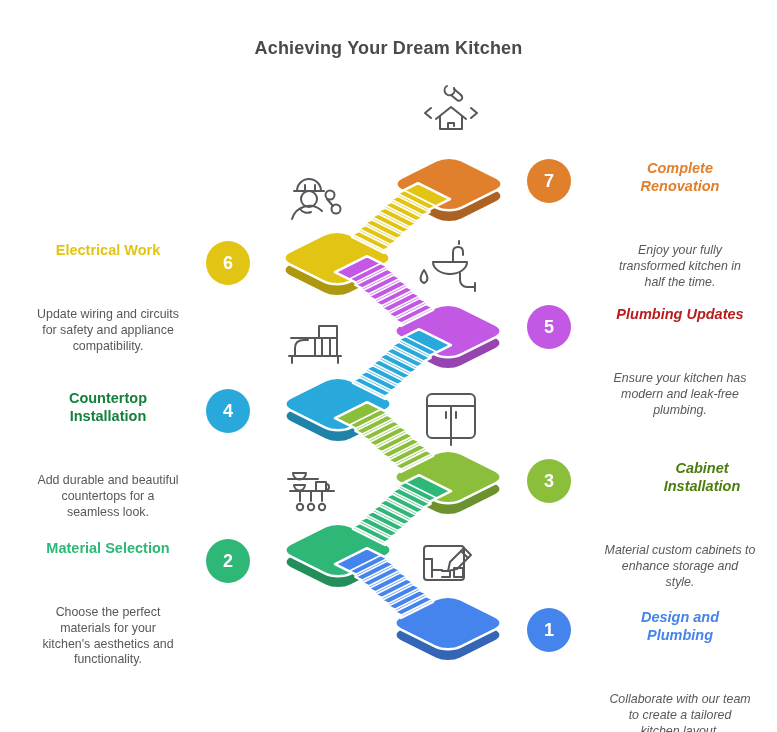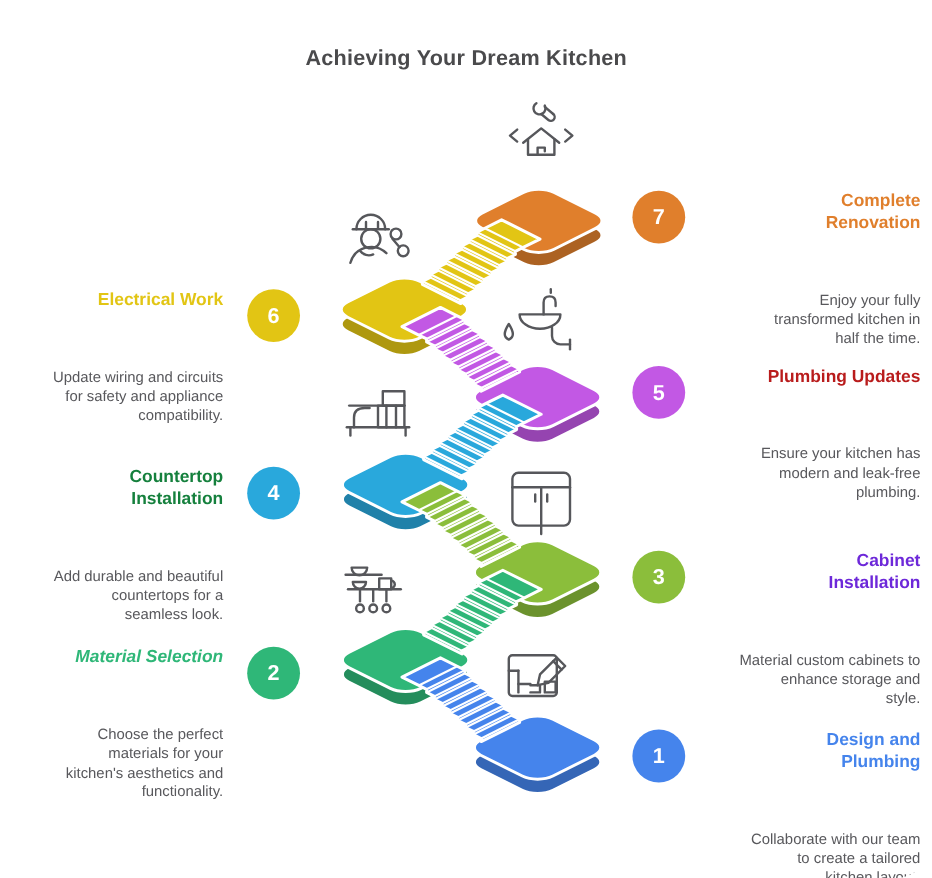--- a/index.html
+++ b/index.html
@@ -5,23 +5,23 @@
   html,body{margin:0;padding:0;background:#fff;}
   .canvas{position:relative;width:777px;height:732px;background:#ffffff;overflow:hidden;
           font-family:"Liberation Sans",sans-serif;border-radius:32px;}
   .page-title{position:absolute;top:38px;left:0;right:0;text-align:center;
               font-size:18px;font-weight:bold;color:#4a4a4c;letter-spacing:.2px;}
   #diagram{position:absolute;left:0;top:0;}
   .step{position:absolute;display:flex;align-items:flex-start;}
   .step .num{width:44px;height:44px;border-radius:50%;color:#fff;font-size:18px;font-weight:bold;
              display:flex;align-items:center;justify-content:center;flex:none;}
   .step.right{left:527px;width:240px;}
-  .step.right .txt{margin-left:22px;text-align:right;flex:1;}
+  .step.right .txt{margin-left:22px;text-align:center;flex:1;font-style:italic;}
   .step.left{left:30px;width:220px;}
-  .step.left .txt{margin-right:20px;text-align:right;flex:1;order:0;}
+  .step.left .txt{margin-right:20px;text-align:center;flex:1;order:0;}
   .step.left .num{order:1;}
   .step-title{font-size:14.5px;font-weight:bold;line-height:18px;white-space:pre-line;margin:0 0 11px 0;}
   .step-desc{font-size:12.4px;line-height:15.8px;color:#58585c;white-space:pre-line;margin-top:48px;}
 </style>
 </head>
 <body>
 
 <div class="canvas">
   <svg id="diagram" width="777" height="732" viewBox="0 0 777 732">
       <g>
@@ -247,31 +247,31 @@
           <div class="step-title" style="color: rgb(69, 132, 236);">Design and
 Plumbing</div>
           <div class="step-desc">Collaborate with our team
 to create a tailored
 kitchen layout.</div>
         </div>
       </div>
       <div class="step left" style="top: 539px;">
         <div class="num" style="background: rgb(47, 183, 120);">2</div>
         <div class="txt">
-          <div class="step-title" style="color: rgb(47, 183, 120); font-style: italic;">Material Selection</div>
+          <div class="step-title" style="color: rgb(47, 183, 120);">Material Selection</div>
           <div class="step-desc">Choose the perfect
 materials for your
 kitchen's aesthetics and
 functionality.</div>
         </div>
       </div>
       <div class="step right" style="top: 459px;">
         <div class="num" style="background: rgb(139, 190, 59);">3</div>
         <div class="txt">
-          <div class="step-title" style="color: #6d28d9; margin-left: 44px;">Cabinet Installation</div>
+          <div class="step-title" style="color: #4d7c0f; margin-left: 44px;">Cabinet Installation</div>
           <div class="step-desc">Material custom cabinets to
 enhance storage and
 style.</div>
         </div>
       </div>
       <div class="step left" style="top: 389px;">
         <div class="num" style="background: rgb(41, 168, 220);">4</div>
         <div class="txt">
           <div class="step-title" style="color: #15803d;">Countertop
 Installation</div>

